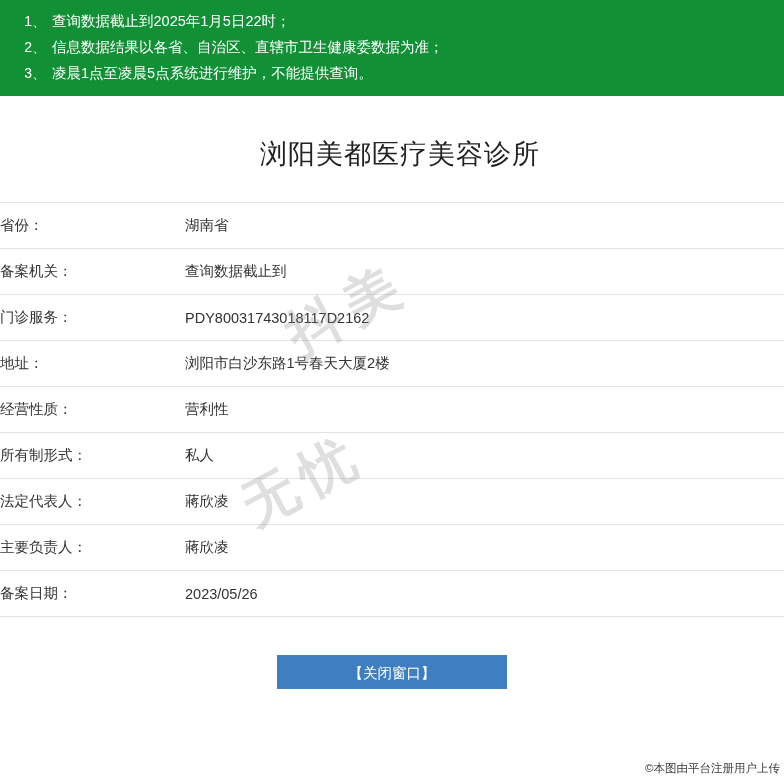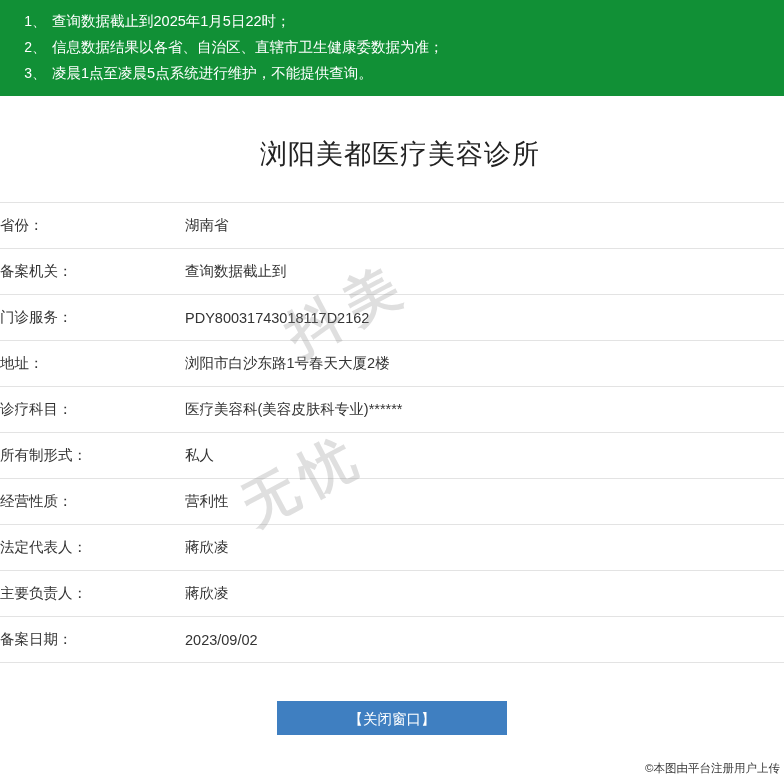--- a/index.html
+++ b/index.html
@@ -160,42 +160,38 @@
     </tr>
     <tr>
       <td class="label">门诊服务：</td>
       <td class="value">PDY80031743018117D2162</td>
     </tr>
     <tr>
       <td class="label">地址：</td>
       <td class="value">浏阳市白沙东路1号春天大厦2楼</td>
     </tr>
     <tr>
-      <td class="label">诊疗科目：</td>
-      <td class="value">医疗美容科(美容皮肤科专业)******</td>
+      <td class="label">经营性质：</td>
+      <td class="value">营利性</td>
     </tr>
     <tr>
       <td class="label">所有制形式：</td>
       <td class="value">私人</td>
     </tr>
     <tr>
-      <td class="label">经营性质：</td>
-      <td class="value">营利性</td>
-    </tr>
-    <tr>
       <td class="label">法定代表人：</td>
       <td class="value">蔣欣凌</td>
     </tr>
     <tr>
       <td class="label">主要负责人：</td>
       <td class="value">蔣欣凌</td>
     </tr>
     <tr>
       <td class="label">备案日期：</td>
-      <td class="value">2023/09/02</td>
+      <td class="value">2023/05/26</td>
     </tr>
   </tbody>
 </table>
 
 <div class="footer">
   <button class="close-btn">【关闭窗口】</button>
 </div>
 
 <div class="wm-diag">
   <span class="l1">抖美</span>

